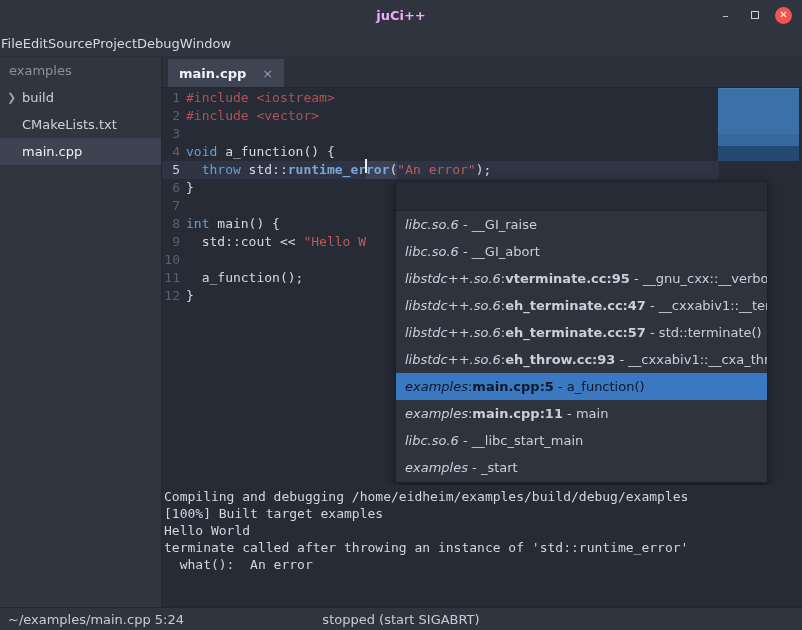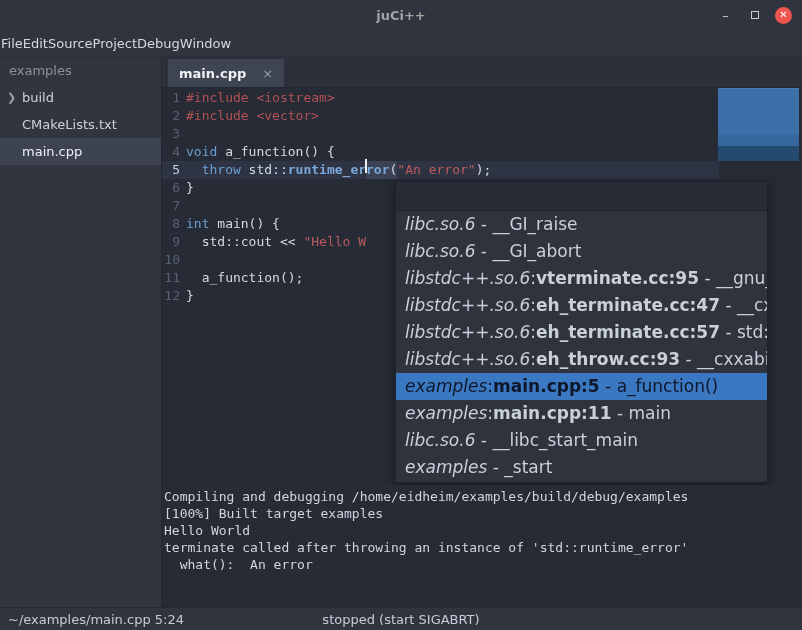--- a/index.html
+++ b/index.html
@@ -2,21 +2,21 @@
 <html><head>
 <meta charset="utf-8">
 <style>
   *{margin:0;padding:0;box-sizing:border-box;cursor:default}
   html,body{width:802px;height:630px;overflow:hidden}
   body{background:#2f343f;font-family:"DejaVu Sans","Liberation Sans",sans-serif;color:#d3dae3}
   .app{width:802px;height:630px;display:flex;flex-direction:column;position:relative}
 
   
   .titlebar{height:30px;flex:0 0 auto;position:relative;display:flex;align-items:center;justify-content:center;background:#2f343f}
-  .title{font-weight:bold;font-size:13px;color:#a3a3a3}
+  .title{font-weight:bold;font-size:13px;color:#f0abfc}
   .win-controls{position:absolute;right:10px;top:0;height:30px;display:flex;align-items:center;gap:12px}
   .win-btn{width:17px;height:17px;display:flex;align-items:center;justify-content:center;font-size:13px;color:#c9cfd8}
   .restore-box{width:8px;height:8px;border:1px solid #c9cfd8;display:block}
   .win-btn.close{background:#f0544e;border-radius:50%}
   .close-x{color:#fff;font-size:10px;line-height:1}
 
   
   .menubar{height:27px;flex:0 0 auto;display:flex;align-items:center;background:#2f343f;border-bottom:1px solid #2a2f39;padding-left:1px}
   .menu-item{padding:0 0;font-size:13px;height:27px;line-height:27px;color:#d3dae3}
 
@@ -50,21 +50,21 @@
   .caret{display:inline-block;width:2px;height:14px;background:#edf0f4;vertical-align:middle;margin:0 -1px;position:relative;top:-2px}
 
   
   .tooltip-box{position:absolute;left:556px;top:0;width:81px;height:73px;z-index:2}
   .tooltip-top{height:58px;background:#3b70a9;box-shadow:inset 0 1px 0 rgba(255,255,255,.08), inset 0 -12px 0 rgba(0,0,0,.07)}
   .tooltip-bottom{height:15px;background:#254a72}
 
   
   .popup{position:absolute;left:233px;top:93px;width:373px;height:302px;background:#2e333e;border:1px solid #1d212b;box-shadow:0 3px 10px rgba(0,0,0,.45);z-index:3;font-family:"DejaVu Sans","Liberation Sans",sans-serif}
   .popup-entry{height:29px;background:#262b35;border-bottom:1px solid #20242e}
-  .popup-row{height:27px;line-height:27px;padding:0 9px;font-size:17px;color:#c9d0da;white-space:nowrap;overflow:hidden}
+  .popup-row{height:27px;line-height:27px;padding:0 9px;font-size:13px;color:#c9d0da;white-space:nowrap;overflow:hidden}
   .popup-row .mod{font-style:italic}
   .popup-row .file{font-weight:bold}
   .popup-row.selected{background:#3b78c2;color:#0f172a}
 
   
   .terminal{flex:1;background:#262b36;font-family:"DejaVu Sans Mono","Liberation Mono",monospace;font-size:13px;color:#d0d6e0;padding:3px 8px 0 2px;overflow:hidden}
   .t-line{height:17px;line-height:17px;white-space:pre}
 
   
   .statusbar{height:23px;flex:0 0 auto;background:#2f343f;border-top:1px solid #222631;position:relative;display:flex;align-items:center;font-size:13px;color:#c6ccd6}

